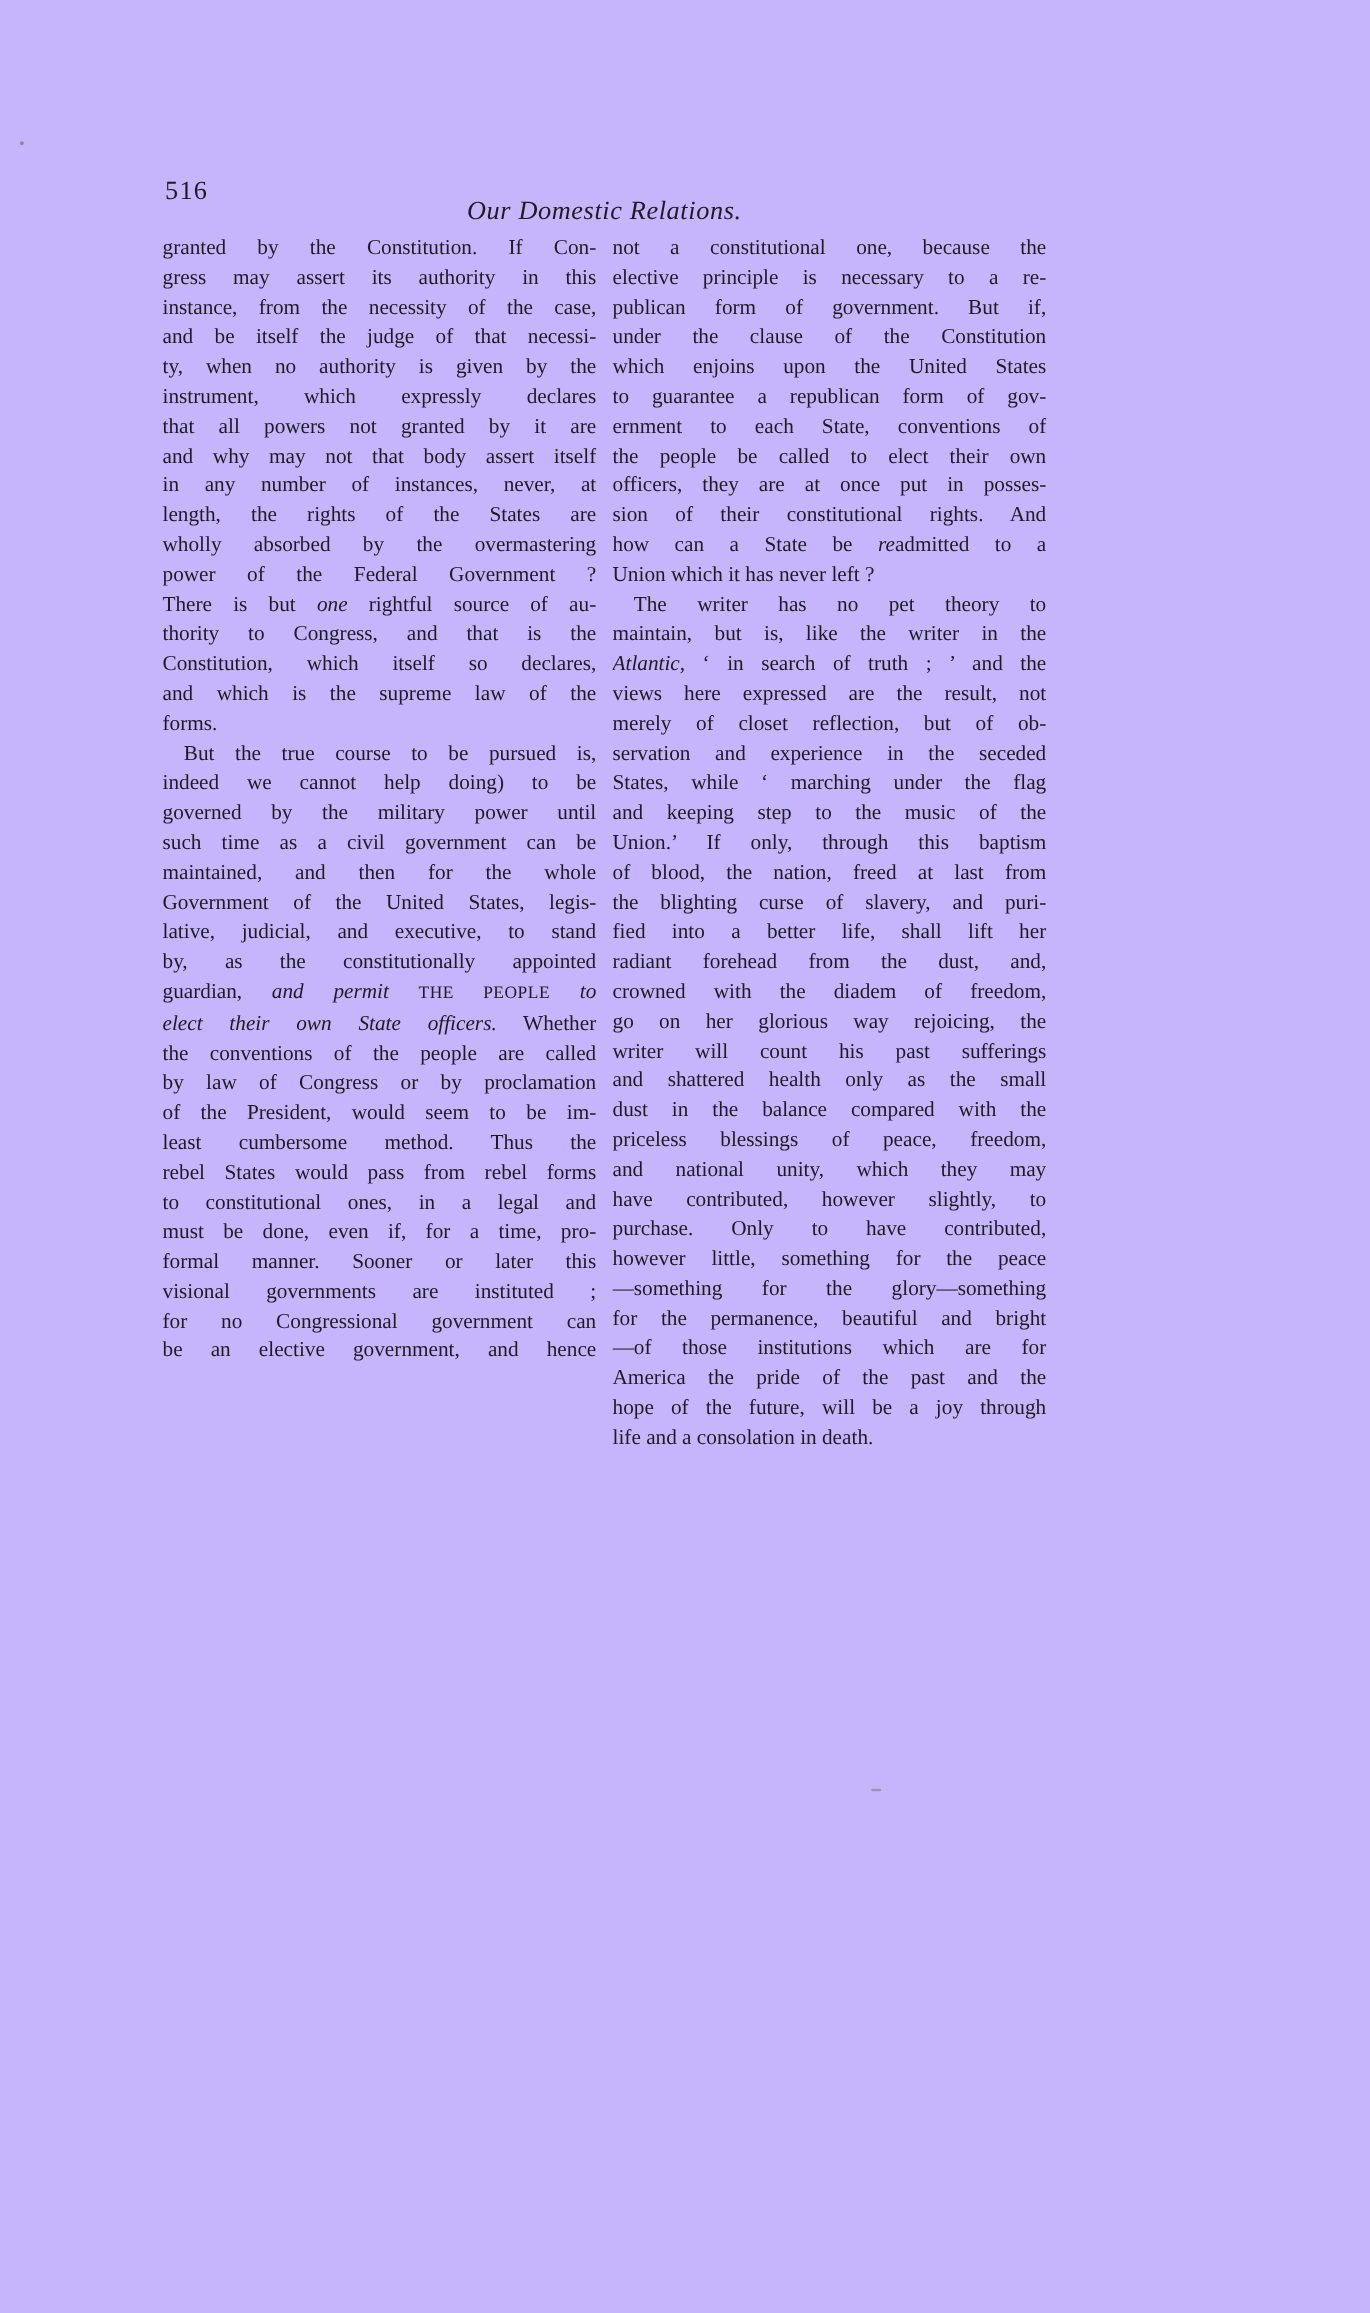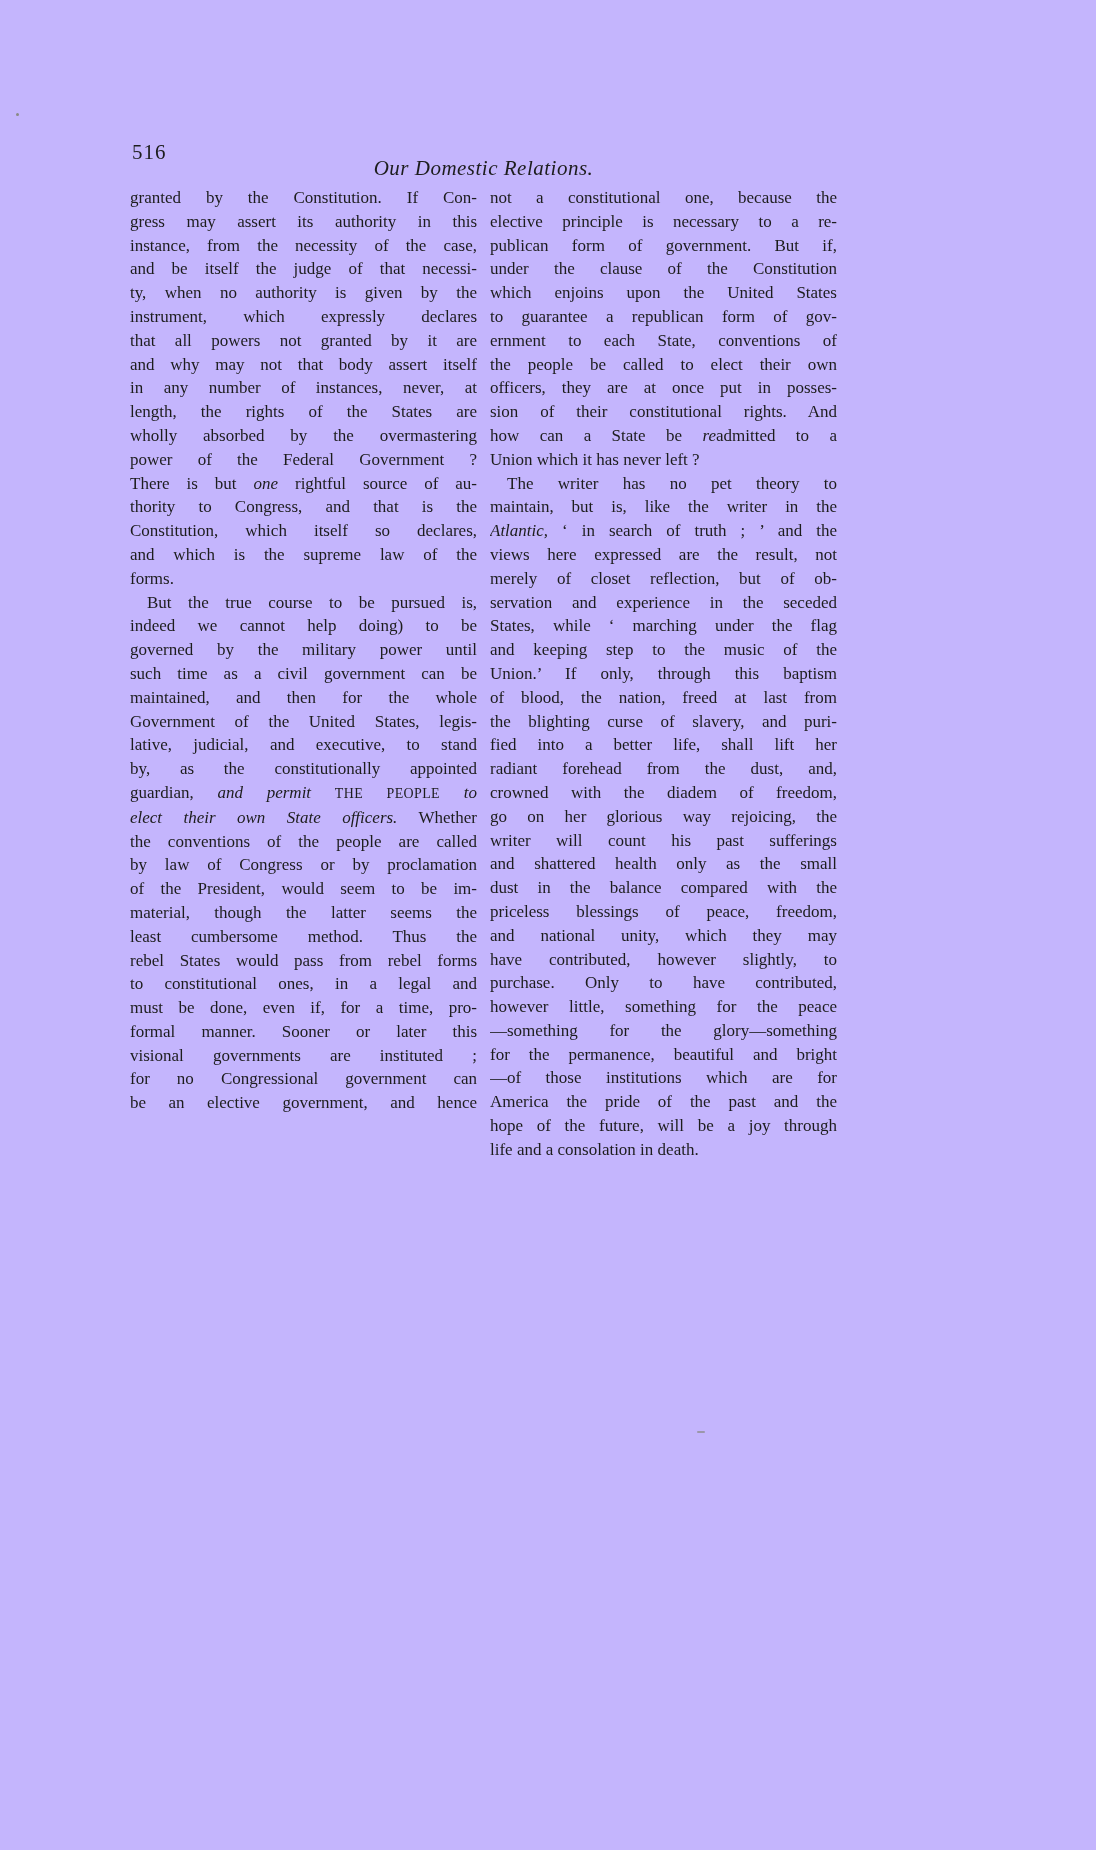--- a/index.html
+++ b/index.html
@@ -116,21 +116,20 @@
           <div class="line">such time as a civil government can be</div>
           <div class="line">maintained, and then for the whole</div>
           <div class="line">Government of the United States, legis-</div>
           <div class="line">lative, judicial, and executive, to stand</div>
           <div class="line">by, as the constitutionally appointed</div>
           <div class="line">guardian, <i>and permit</i> <span class="sc">THE PEOPLE</span> <i>to</i></div>
           <div class="line"><i>elect their own State officers.</i>  Whether</div>
           <div class="line">the conventions of the people are called</div>
           <div class="line">by law of Congress or by proclamation</div>
           <div class="line">of the President, would seem to be im-</div>
-          <div class="line">material, though the latter seems the</div>
           <div class="line">least cumbersome method.  Thus the</div>
           <div class="line">rebel States would pass from rebel forms</div>
           <div class="line">to constitutional ones, in a legal and</div>
           <div class="line">must be done, even if, for a time, pro-</div>
           <div class="line">formal manner.  Sooner or later this</div>
           <div class="line">visional governments are instituted ;</div>
           <div class="line">for no Congressional government can</div>
           <div class="line">be an elective government, and hence</div>
         </div>
       <div class="col" id="col-right">

